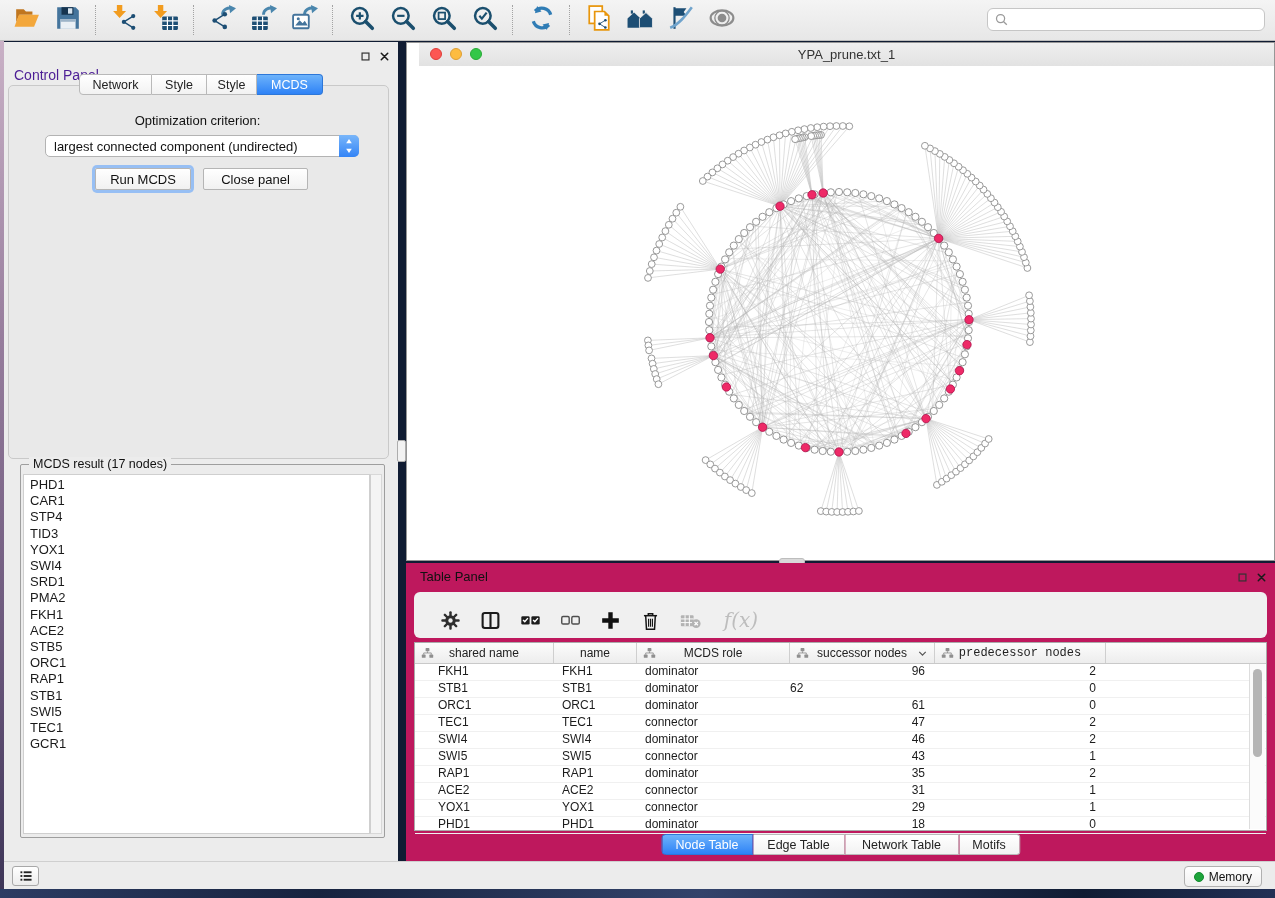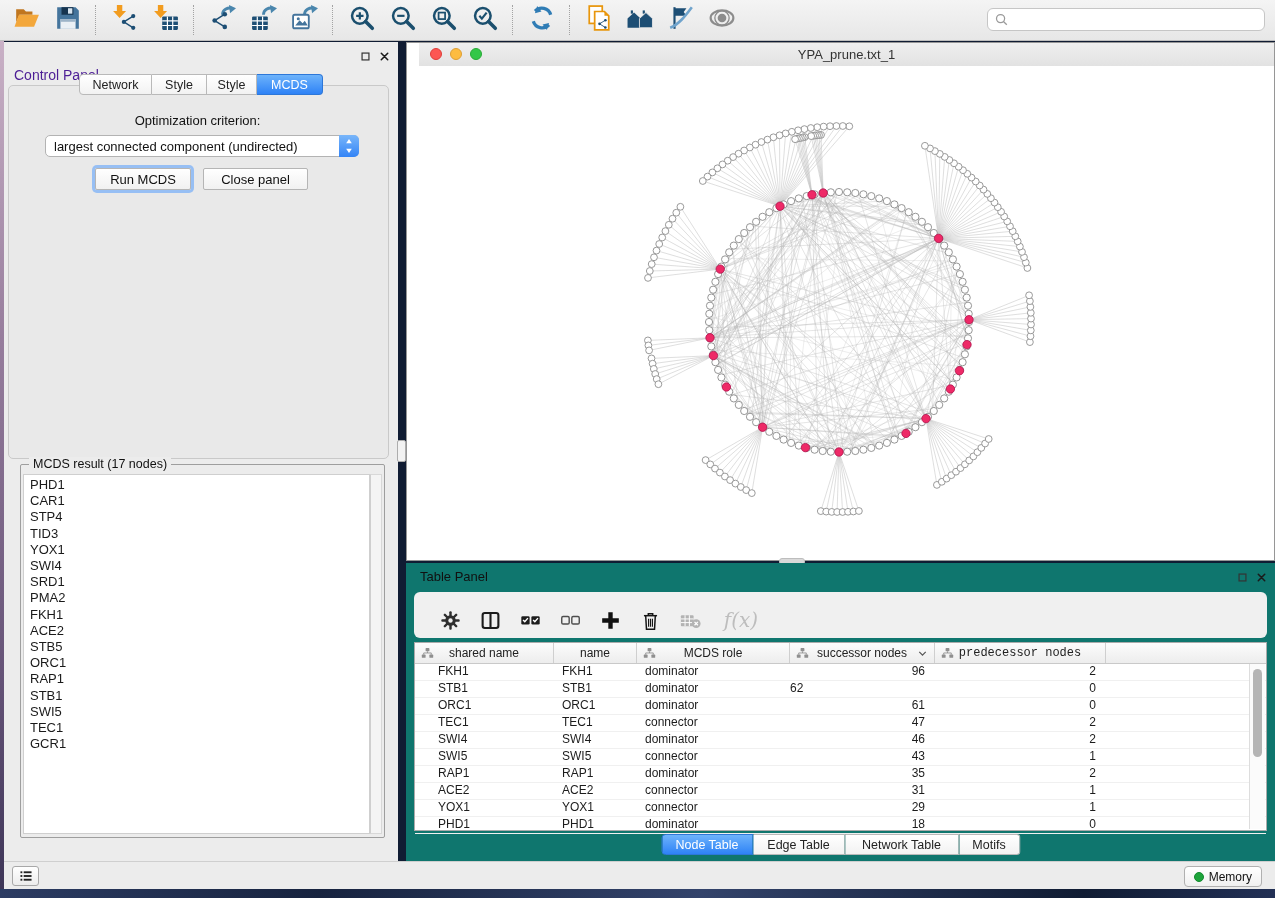--- a/index.html
+++ b/index.html
@@ -62,21 +62,21 @@
   .nw-titlebar{position:absolute;left:12px;top:0;right:0;height:23px;background:linear-gradient(#efefef,#e2e2e2);
        border-bottom:1px solid #b9b9b9}
   .tlights{position:absolute;left:11px;top:5px;display:flex;gap:8px}
   .tlight{width:12px;height:12px;border-radius:50%;box-sizing:border-box}
   .tl-red{background:#fc5753;border:1px solid #df3e38}
   .tl-yellow{background:#fdbc40;border:1px solid #de9f34}
   .tl-green{background:#33c748;border:1px solid #27aa35}
   .nw-title{position:absolute;left:0;right:0;top:4px;text-align:center;font-size:13px;color:#333}
   .nw-canvas{position:absolute;left:0;top:23px;right:0;bottom:0;background:#fff;overflow:hidden}
   
-  .table-panel{position:absolute;left:406px;top:563px;width:869px;height:298px;background:#0f766e}
+  .table-panel{position:absolute;left:406px;top:563px;width:869px;height:298px;background:#be185d}
   .tp-title{position:absolute;left:14px;top:6px;font-size:13px;color:#111}
   .tp-toolbar{position:absolute;left:8px;top:29px;width:853px;height:46px;background:#f0f0f0;border-radius:6px;
        display:flex;align-items:flex-end;padding-left:16px;box-sizing:border-box}
   .tp-tool{width:40px;height:36px;display:flex;align-items:center;justify-content:center}
   .tp-tool svg{width:21px;height:21px}
   .fx-label{font-family:"DejaVu Serif",serif;font-style:italic;font-size:20px;color:#bdbdbd;margin-left:6px}
   .tbl{position:absolute;left:8px;top:79px;width:853px;height:189px;background:#fff;border:1px solid #ababab;box-sizing:border-box}
   .tbl-header{display:flex;height:21px;background:linear-gradient(#fcfcfc,#ededed);border-bottom:1px solid #c9c9c9;box-sizing:border-box}
   .th{position:relative;display:flex;align-items:center;justify-content:center;font-size:12px;color:#222;
       border-right:1px solid #cfcfcf;box-sizing:border-box}

